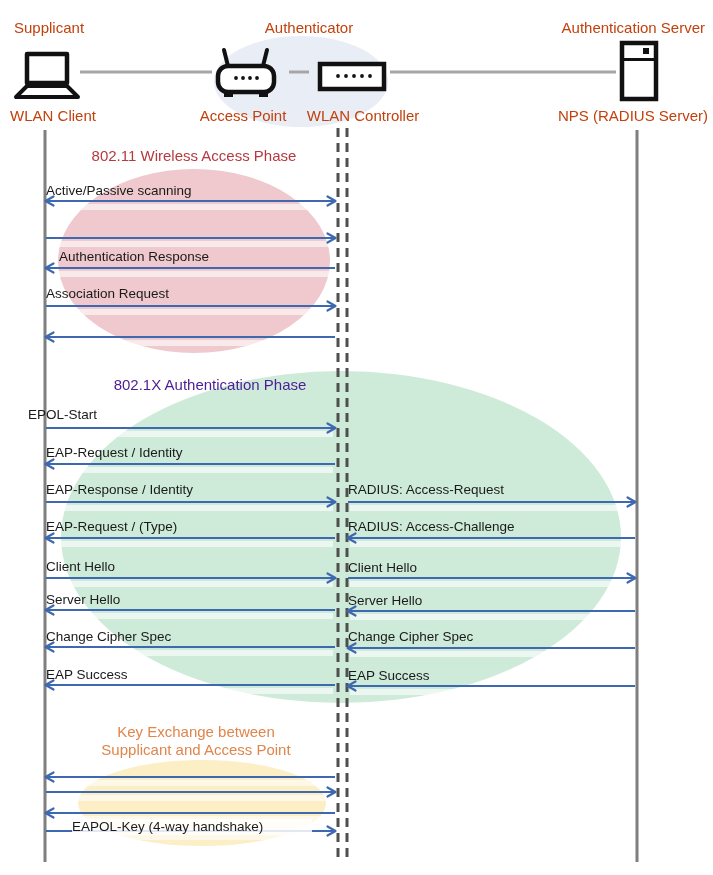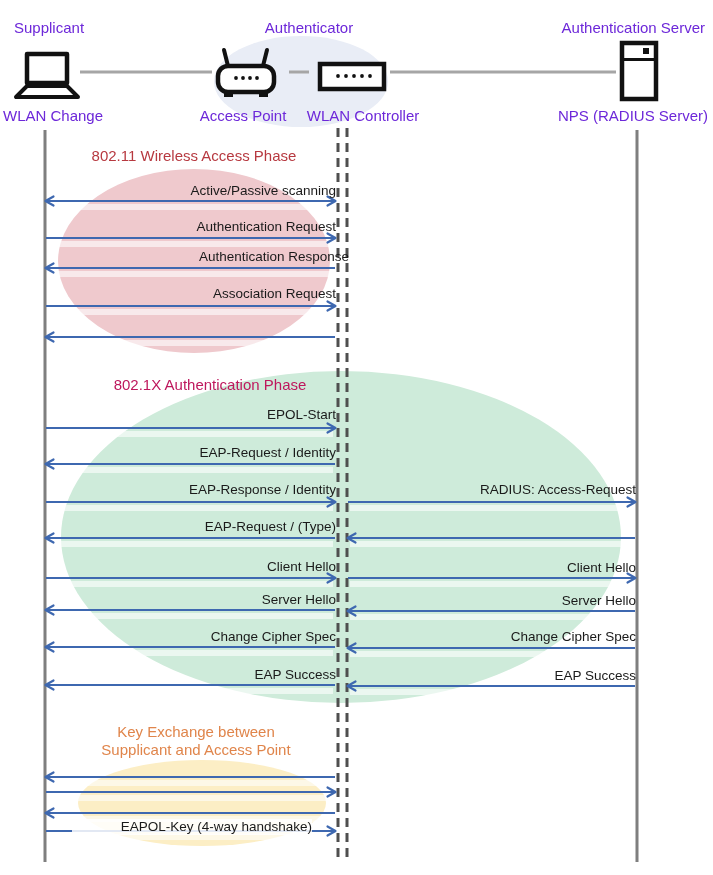--- a/index.html
+++ b/index.html
@@ -5,26 +5,26 @@
   html,body{margin:0;padding:0;background:#fff;}
   .canvas{position:relative;width:713px;height:875px;background:#ffffff;overflow:hidden;
           font-family:"Liberation Sans",sans-serif;}
   .ellipse{position:absolute;border-radius:50%;}
   .halo{left:214px;top:36px;width:174px;height:91px;background:#E9EDF6;}
   .p1{left:58px;top:169px;width:272px;height:184px;background:#EFC9CD;}
   .p2{left:61px;top:371px;width:560px;height:332px;background:#CEEBDA;}
   .p3{left:78px;top:760px;width:248px;height:86px;background:#FCEEC5;}
   svg.layer{position:absolute;left:0;top:0;}
   .lbl{position:absolute;font-size:13.5px;line-height:16px;color:#1a1a1a;
-       text-align:right;white-space:nowrap;}
-  .role,.dev{position:absolute;font-size:15px;line-height:17px;color:#6d28d9;
+       text-align:left;white-space:nowrap;}
+  .role,.dev{position:absolute;font-size:15px;line-height:17px;color:#c2410c;
        text-align:center;white-space:nowrap;}
   .ptitle{position:absolute;font-size:15px;line-height:18px;text-align:center;white-space:nowrap;}
   .t1{color:#B73940;}
-  .t2{color:#be185d;}
+  .t2{color:#4c1d95;}
   .t3{color:#E0854B;}
   .eapol-bg{background:rgba(255,255,255,0.85);margin-top:24px;}
 </style>
 </head>
 <body>
 
 <div class="canvas">
 
   <div class="ellipse halo"></div>
   <div class="ellipse p1"></div>
@@ -137,42 +137,42 @@
       <line x1="46" y1="792" x2="335" y2="792" marker-end="url(#ah)"></line>
       <line x1="335" y1="813" x2="46" y2="813" marker-end="url(#ah)"></line>
       <line x1="46" y1="831" x2="335" y2="831" marker-end="url(#ah)"></line>
     </g>
   </svg>
 
   <div class="role" style="left:14px;top:19px;text-align:left;">Supplicant</div>
   <div class="role" style="left:249px;top:19px;width:120px;">Authenticator</div>
   <div class="role" style="left:545px;top:19px;width:160px;text-align:right;">Authentication Server</div>
 
-  <div class="dev" style="left:0px;top:107px;width:106px;">WLAN Change</div>
+  <div class="dev" style="left:0px;top:107px;width:106px;">WLAN Client</div>
   <div class="dev" style="left:183px;top:107px;width:120px;">Access Point</div>
   <div class="dev" style="left:298px;top:107px;width:130px;">WLAN Controller</div>
   <div class="dev" style="left:533px;top:107px;width:200px;">NPS (RADIUS Server)</div>
 
   <div class="ptitle t1" style="left:58px;top:147px;width:272px;">802.11 Wireless Access Phase</div>
   <div class="lbl" style="left:46px;top:183px;width:290px;">Active/Passive scanning</div>
-  <div class="lbl" style="left:46px;top:219px;width:290px;">Authentication Request</div>
   <div class="lbl" style="left:46px;top:249px;width:290px;padding-left:13px;">Authentication Response</div>
   <div class="lbl" style="left:46px;top:286px;width:290px;">Association Request</div>
 
   <div class="ptitle t2" style="left:105px;top:376px;width:210px;">802.1X Authentication Phase</div>
-  <div class="lbl" style="left:46px;top:407px;width:290px;">EPOL-Start</div>
+  <div class="lbl" style="left:28px;top:407px;width:290px;">EPOL-Start</div>
   <div class="lbl" style="left:46px;top:445px;width:290px;">EAP-Request / Identity</div>
   <div class="lbl" style="left:46px;top:482px;width:290px;">EAP-Response / Identity</div>
   <div class="lbl" style="left:46px;top:519px;width:290px;">EAP-Request / (Type)</div>
   <div class="lbl" style="left:46px;top:559px;width:290px;">Client Hello</div>
   <div class="lbl" style="left:46px;top:592px;width:290px;">Server Hello</div>
   <div class="lbl" style="left:46px;top:629px;width:290px;">Change Cipher Spec</div>
   <div class="lbl" style="left:46px;top:667px;width:290px;">EAP Success</div>
 
   <div class="lbl" style="left:348px;top:482px;width:288px;">RADIUS: Access-Request</div>
+  <div class="lbl" style="left:348px;top:519px;width:288px;">RADIUS: Access-Challenge</div>
   <div class="lbl" style="left:348px;top:560px;width:288px;">Client Hello</div>
   <div class="lbl" style="left:348px;top:593px;width:288px;">Server Hello</div>
   <div class="lbl" style="left:348px;top:629px;width:288px;">Change Cipher Spec</div>
   <div class="lbl" style="left:348px;top:668px;width:288px;">EAP Success</div>
 
   <div class="ptitle t3" style="left:66px;top:741px;width:260px;">Supplicant and Access Point</div>
   <div class="ptitle t3" style="left:66px;top:723px;width:260px;">Key Exchange between</div>
   <div class="lbl eapol-bg" style="left:72px;top:795px;width:240px;">EAPOL-Key (4-way handshake)</div>
 
 </div>

